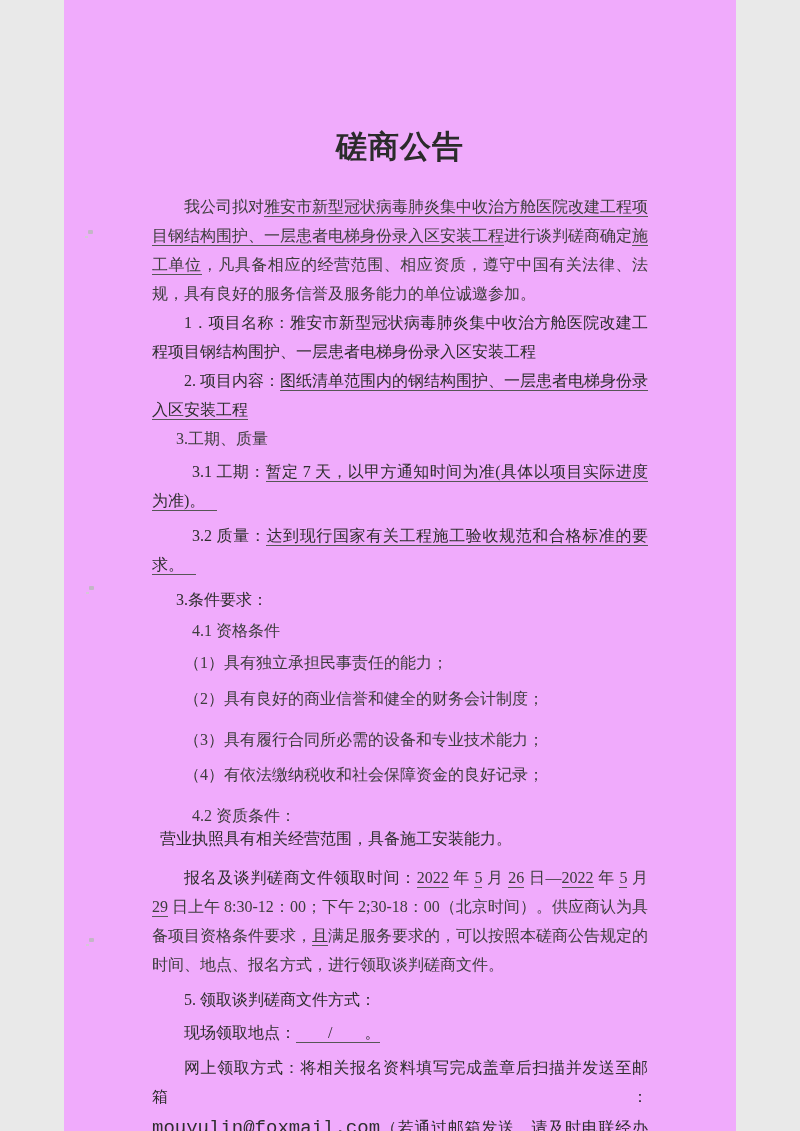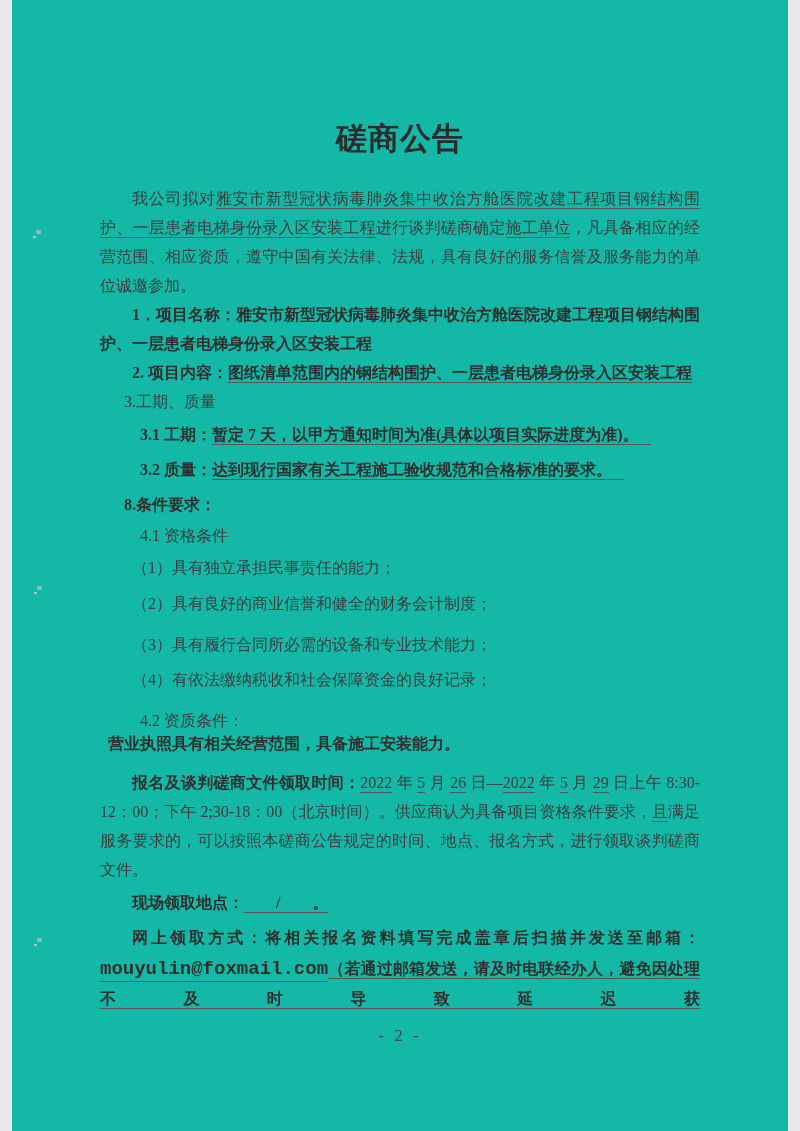--- a/index.html
+++ b/index.html
@@ -1,39 +1,39 @@
 <!DOCTYPE html>
 <html><head>
 <meta charset="utf-8">
 <style>
   html,body{margin:0;padding:0;background:#e9e9e9;}
   .page{
     position:relative;
-    width:776px;height:1131px;
+    width:672px;height:1131px;
     margin:0 auto;
-    background:#14b8a6;
+    background:#f0abfc;
     overflow:hidden;
     font-family:"Liberation Serif","DejaVu Serif",serif;
     color:#3d3d3d;
     font-size:16px;
     line-height:29px;
     box-sizing:border-box;
-    padding:8px 88px;
+    padding:16px 88px;
   }
   p{margin:0;text-align:justify;}
   .title{
     margin-top:108px;
     text-align:center;
     font-size:31px;
     line-height:46px;
     font-weight:bold;
     color:#2b2b2b;
     letter-spacing:1px;
   }
-  .b{font-weight:bold;color:#2e2e2e;}
+  .b{font-weight:normal;color:#2e2e2e;}
   .u{border-bottom:1px solid #565656;padding-bottom:1px;}
   .u-tail{padding-right:12px;}
   .ind2{text-indent:2em;}
   .ind25{text-indent:2.5em;}
   .ind15{text-indent:1.5em;}
   .ind05{text-indent:0.5em;}
   .intro{margin-top:22px;}
   .item1{margin-top:0;}
   .sec3{margin-top:0;}
   .it31{margin-top:4px;}
@@ -90,35 +90,36 @@
   <p class="item1 ind2"><span class="b">1．项目名称：</span><span class="b">雅安市新型冠状病毒肺炎集中收治方舱医院改建工程项目钢结构围护、一层患者电梯身份录入区安装工程</span></p>
 
   <p class="ind2"><span class="b">2. 项目内容：</span><span class="b u">图纸清单范围内的钢结构围护、一层患者电梯身份录入区安装工程</span></p>
 
   <p class="sec3 ind15">3.工期、质量</p>
 
   <p class="it31 ind25"><span class="b">3.1 工期：</span><span class="b u u-tail">暂定 7 天，以甲方通知时间为准(具体以项目实际进度为准)。</span></p>
 
   <p class="it32 ind25"><span class="b">3.2 质量：</span><span class="b u u-tail">达到现行国家有关工程施工验收规范和合格标准的要求。</span></p>
 
-  <p class="sec4 ind15 b">8.条件要求：</p>
+  <p class="sec4 ind15 b">3.条件要求：</p>
 
   <p class="sec41 ind25">4.1 资格条件</p>
 
   <p class="c1 ind2">（1）具有独立承担民事责任的能力；</p>
   <p class="c2 ind2">（2）具有良好的商业信誉和健全的财务会计制度；</p>
   <p class="c3 ind2">（3）具有履行合同所必需的设备和专业技术能力；</p>
   <p class="c4 ind2">（4）有依法缴纳税收和社会保障资金的良好记录；</p>
 
   <p class="sec42 ind25">4.2 资质条件：</p>
 
   <p class="license ind05 b">营业执照具有相关经营范围，具备施工安装能力。</p>
 
   <p class="signup ind2"><span class="b">报名及谈判磋商文件领取时间：</span><span class="u">2022</span><span> 年 </span><span class="u">5</span><span> 月 </span><span class="u">26</span><span> 日—</span><span class="u">2022</span><span> 年 </span><span class="u">5</span><span> 月 </span><span class="u">29</span><span> 日上午 8:30-12：00；下午 2;30-18：00（北京时间）。供应商认为具备项目资格条件要求，</span><span class="u">且</span><span>满足服务要求的，可以按照本磋商公告规定的时间、地点、报名方式，进行领取谈判磋商文件。</span></p>
 
+  <p class="item5 ind2 b">5. 领取谈判磋商文件方式：</p>
 
   <p class="onsite ind2"><span class="b">现场领取地点：</span><span class="b u">　　/　　。</span></p>
 
   <p class="online ind2"><span class="b">网上领取方式：</span><span class="b">将相关报名资料填写完成盖章后扫描并发送至邮箱：</span></p>
 
   <p class="emailline"><span class="b u mono">mouyulin@foxmail.com</span><span class="b u">（若通过邮箱发送，请及时电联经办人，避免因处理不及时导致延迟获</span></p>
 
   <p class="footer">- 2 -</p>
 
 </div>

